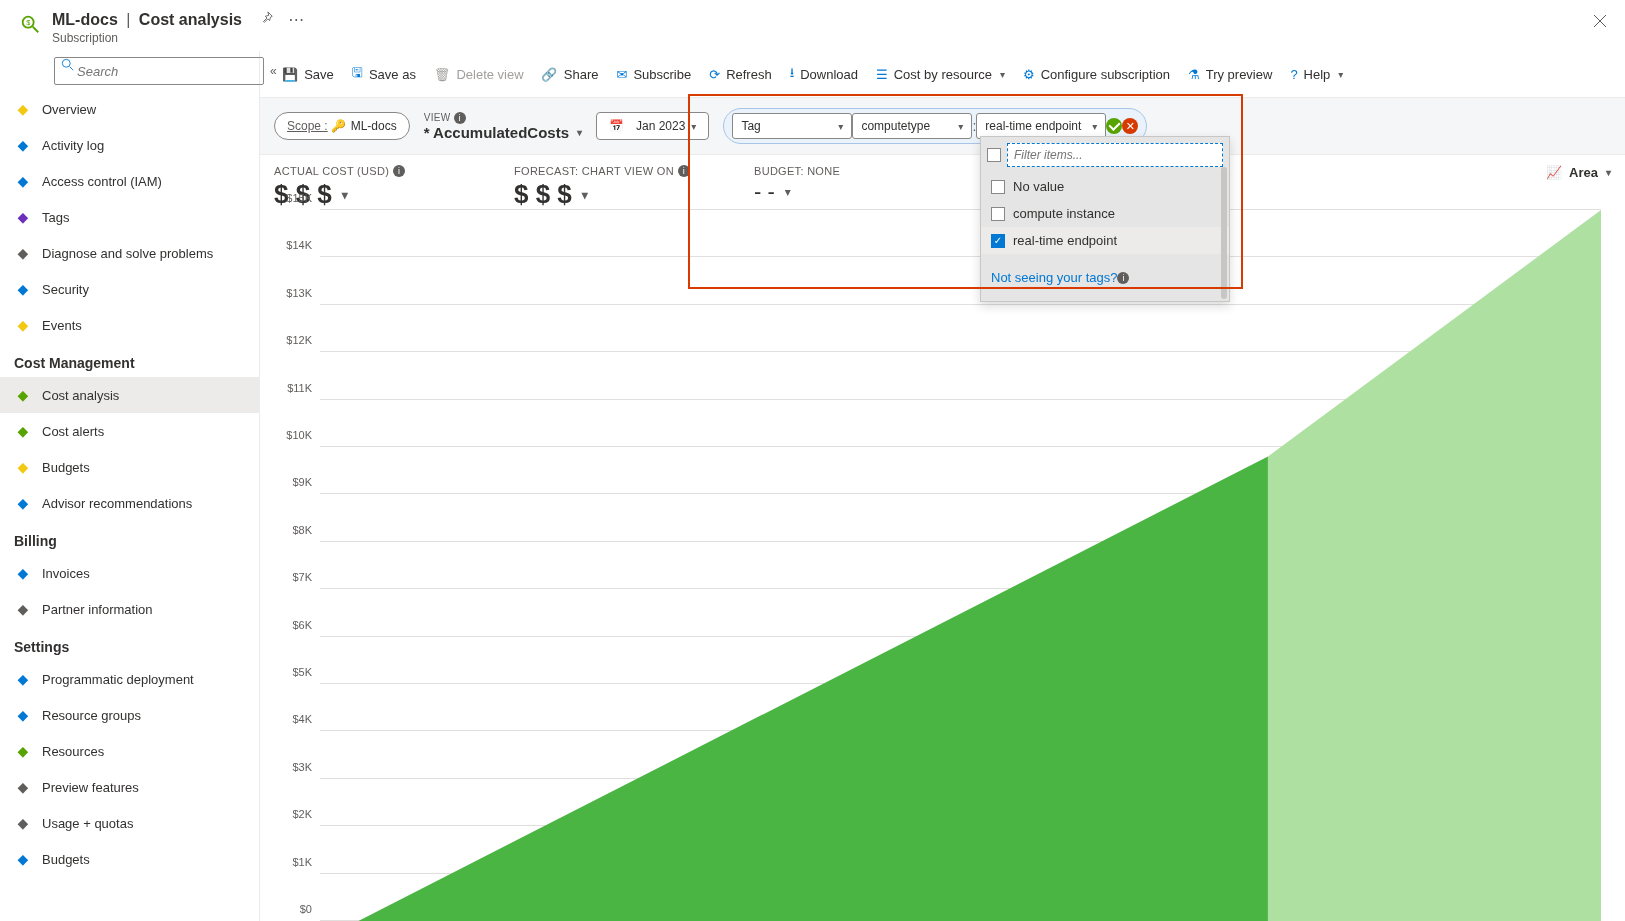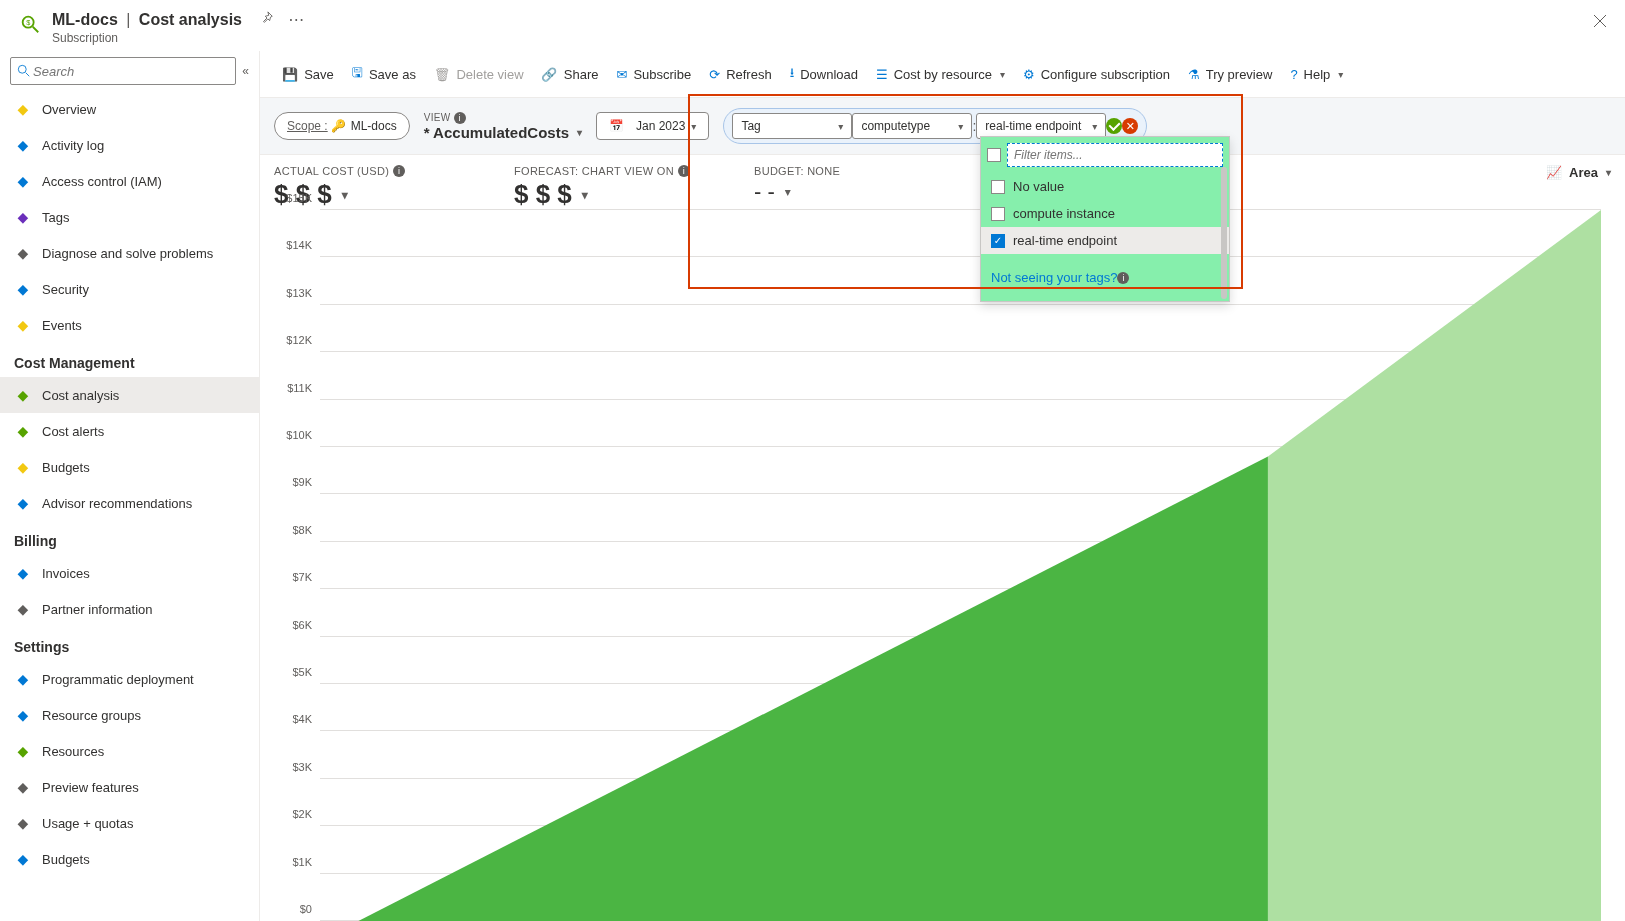--- a/index.html
+++ b/index.html
@@ -10,21 +10,21 @@
   .header-titles { flex: 1; }
   .title-line { font-size: 16px; font-weight: 600; }
   .title-line .sep { font-weight: 400; color: #605e5c; margin: 0 4px; }
   .subtitle { font-size: 12px; color: #605e5c; margin-top: 2px; }
   .header-actions { display: flex; align-items: center; gap: 18px; margin-top: 4px; }
   .icon-btn { cursor: pointer; color: #605e5c; }
   .body { flex: 1; display: flex; min-height: 0; }
   
   .sidebar { width: 260px; border-right: 1px solid #edebe9; display: flex; flex-direction: column; position:relative;}
   .search-row { padding: 6px 10px; display: flex; align-items: center; gap: 6px; }
-  .search-box { flex: 1; display: flex; align-items: center; border: 1px solid #8a8886; border-radius: 2px; height: 28px; padding: 0 6px; }
+  .search-box { flex: 1; display: flex; border: 1px solid #8a8886; border-radius: 2px; height: 28px; padding: 0 6px; margin-left: 44px; }
   .search-box input { border: none; outline: none; flex: 1; font-size: 13px; font-style: italic; color: #605e5c; }
   .collapse-caret { color: #605e5c; font-size: 12px; cursor:pointer;}
   .nav { flex: 1; overflow-y: auto; padding-bottom: 8px; position:relative;}
   .nav::-webkit-scrollbar { width: 8px; }
   .nav::-webkit-scrollbar-thumb { background: #c8c6c4; border-radius: 4px; }
   .group-header { font-weight: 600; padding: 12px 14px 6px 14px; font-size: 14px; }
   .nav-item { display: flex; align-items: center; height: 36px; padding: 0 14px; gap: 10px; cursor: pointer; }
   .nav-item.active { background: #edebe9; }
   .nav-icon { width: 18px; height: 18px; display: flex; align-items: center; justify-content: center; font-size: 14px; }
   
@@ -49,21 +49,21 @@
   .area-select { margin-left: auto; display:flex; align-items:center; gap:6px; font-weight:600; cursor:pointer;}
   
   .filter-cluster { display:flex; align-items:center; gap:0;}
   .fp { border:1px solid #8a8886; background:#fff; height:26px; border-radius:3px; display:flex; align-items:center; padding:0 8px; font-size:12px; gap:8px; min-width:120px; justify-content:space-between; cursor:pointer;}
   .fp-colon { font-size:14px; color:#605e5c;}
   .ok-badge { width:16px; height:16px; border-radius:50%; background:#57a300; display:flex; align-items:center; justify-content:center;}
   .ok-badge::after{content:""; width:5px; height:8px; border:solid #fff; border-width:0 2px 2px 0; transform:rotate(45deg); margin-top:-2px;}
   .del-badge { width:16px; height:16px; border-radius:50%; background:#d83b01; color:#fff; display:flex; align-items:center; justify-content:center; font-size:11px; cursor:pointer;}
   .highlight-box { position:absolute; border:2px solid #d83b01; pointer-events:none; z-index:30;}
   
-  .dropdown { position:absolute; background:#86efac; border:1px solid #c8c6c4; box-shadow:0 4px 10px rgba(0,0,0,.15); z-index:25; }
+  .dropdown { position:absolute; background:#e5e5e5; border:1px solid #c8c6c4; box-shadow:0 4px 10px rgba(0,0,0,.15); z-index:25; }
   .dropdown .dd-filter { margin:6px; }
   .dropdown .dd-filter-row { display:flex; align-items:center; gap:6px;}
   .dd-filter input { flex:1; border:1px dashed #0078d4; outline:none; height:24px; padding:0 6px; font-size:12px; font-style:italic;}
   .dd-item { display:flex; align-items:center; gap:8px; padding:6px 10px; cursor:pointer; }
   .dd-item.sel { background:#edebe9;}
   .cb { width:14px; height:14px; border:1px solid #8a8886; display:inline-flex; align-items:center; justify-content:center; font-size:10px; background:#fff;}
   .cb.checked { background:#0078d4; border-color:#0078d4; color:#fff;}
   .dd-link { padding:16px 10px; color:#0078d4; cursor:pointer; display:flex; align-items:center; text-align:center;}
   .dd-scroll-hint { position:absolute; right:2px; top:30px; bottom:2px; width:6px; background:#c8c6c4; border-radius:3px;}
   

